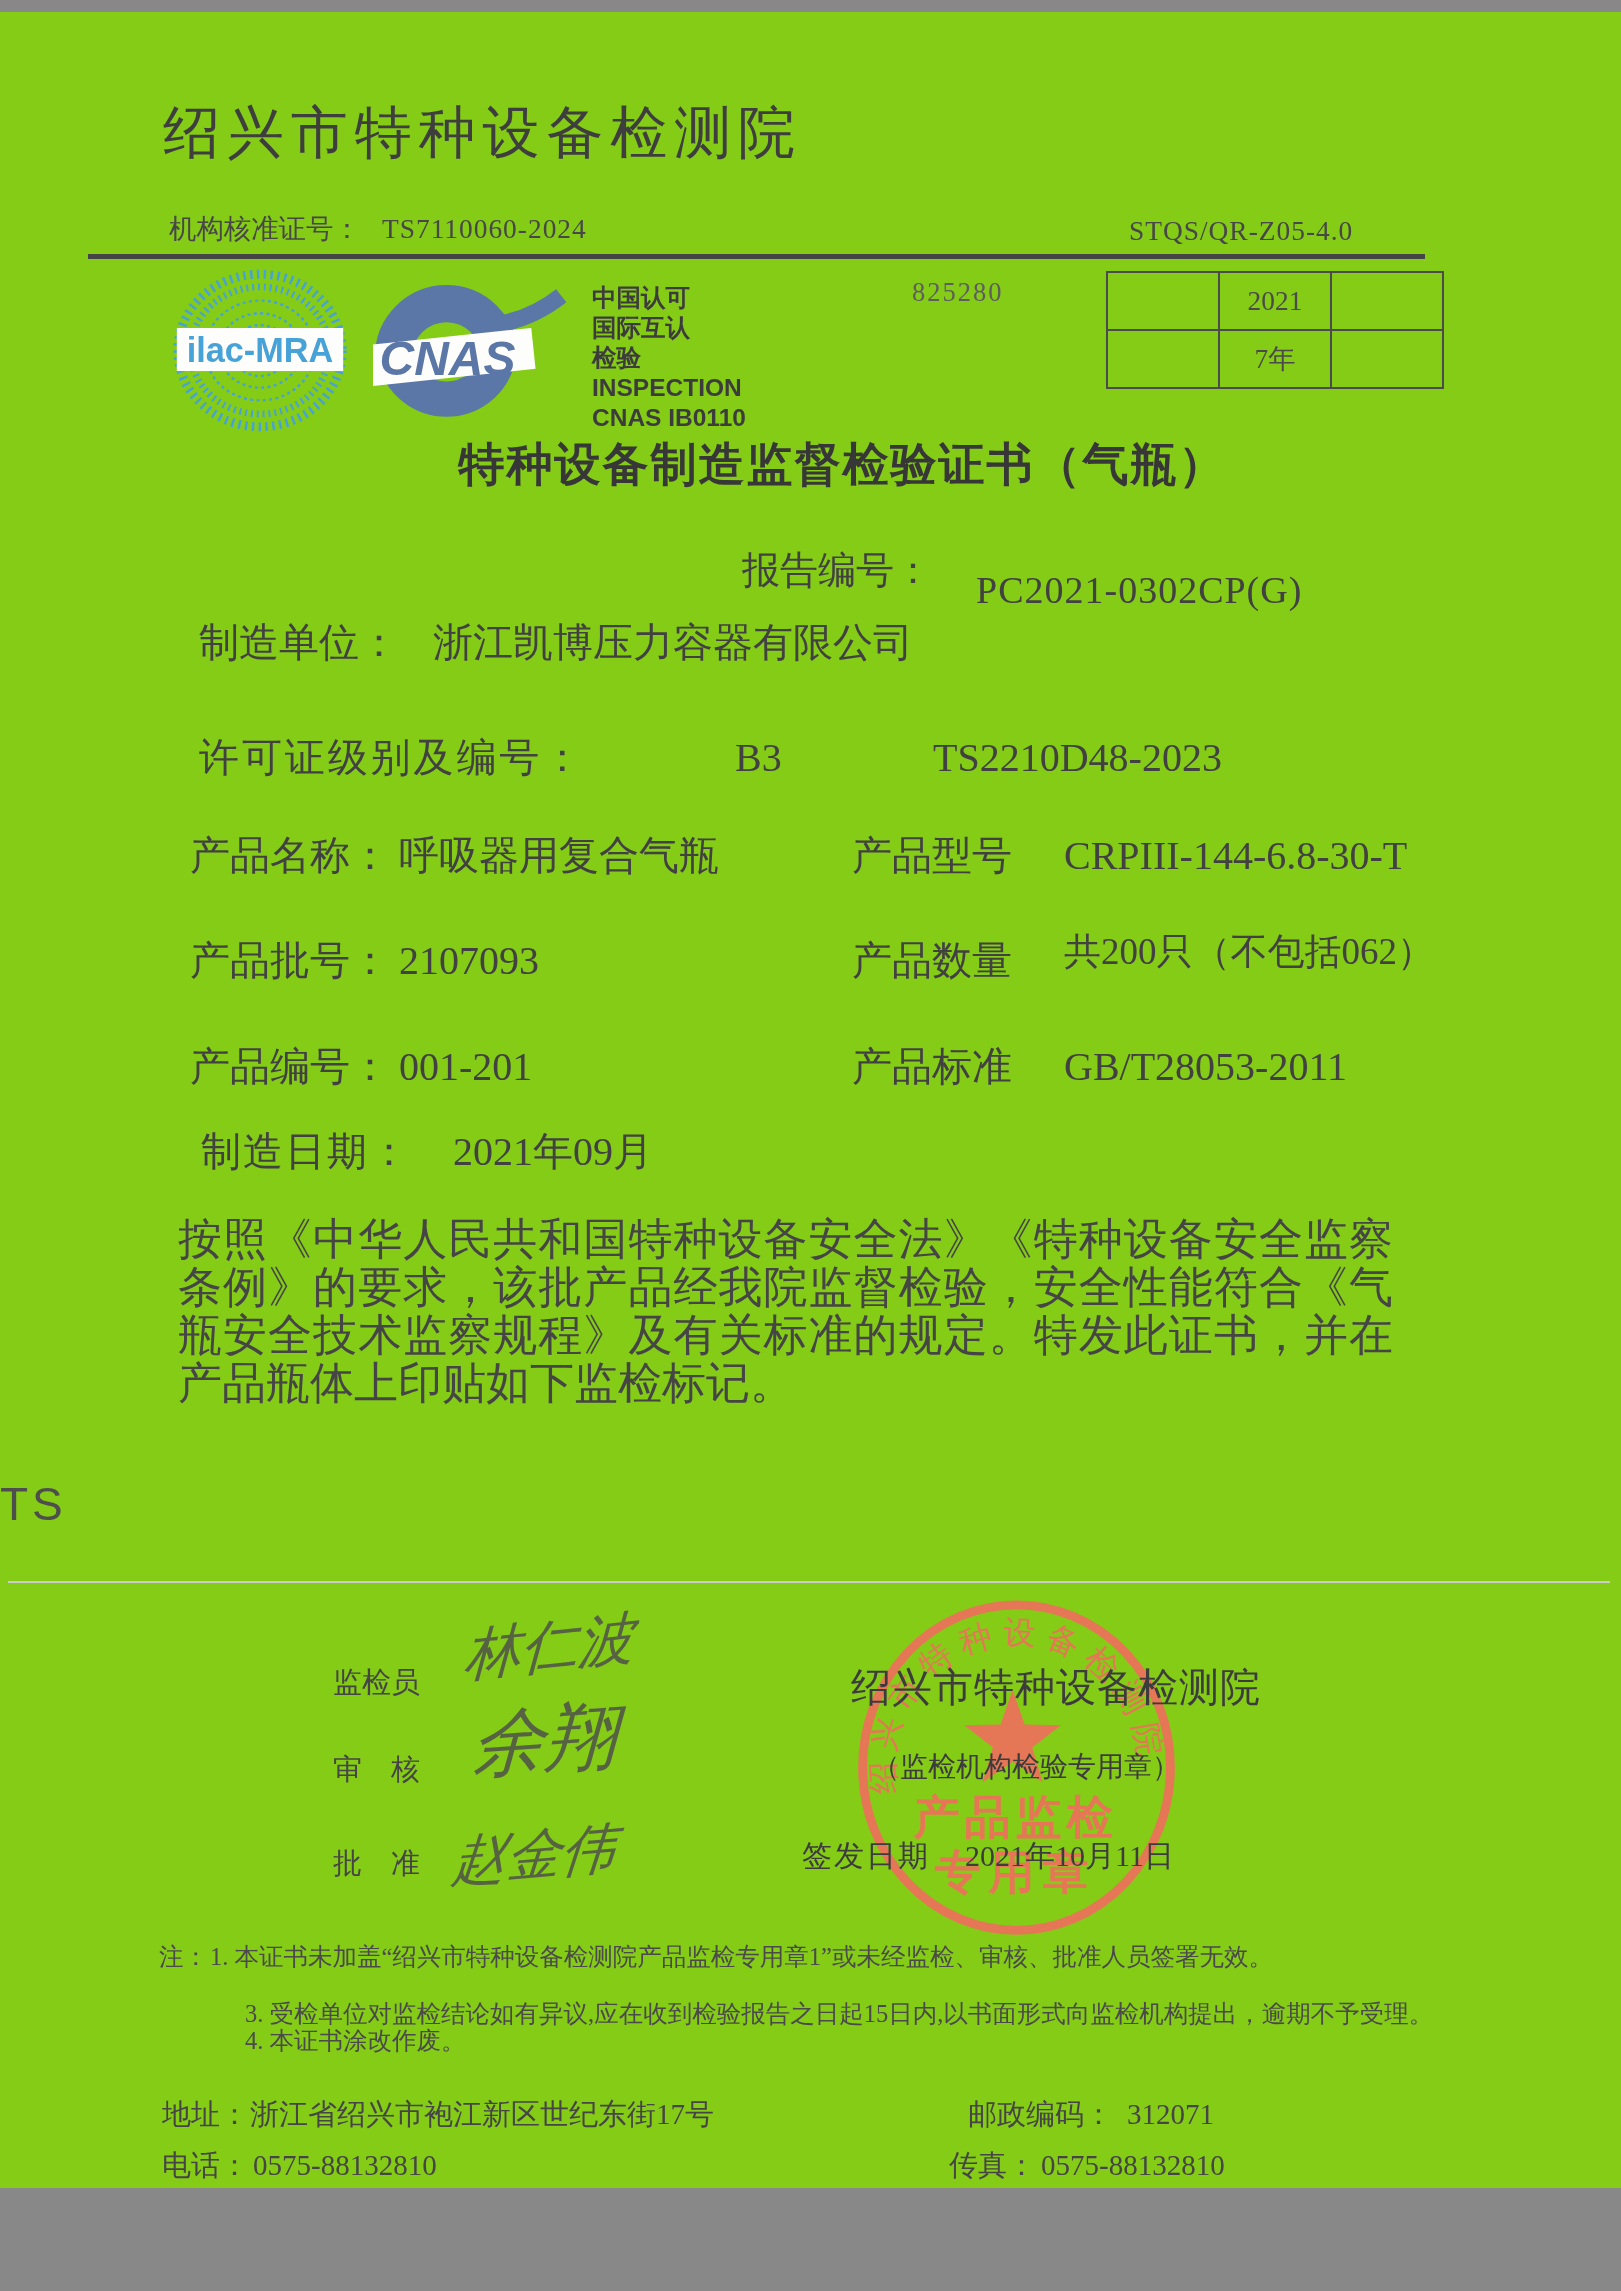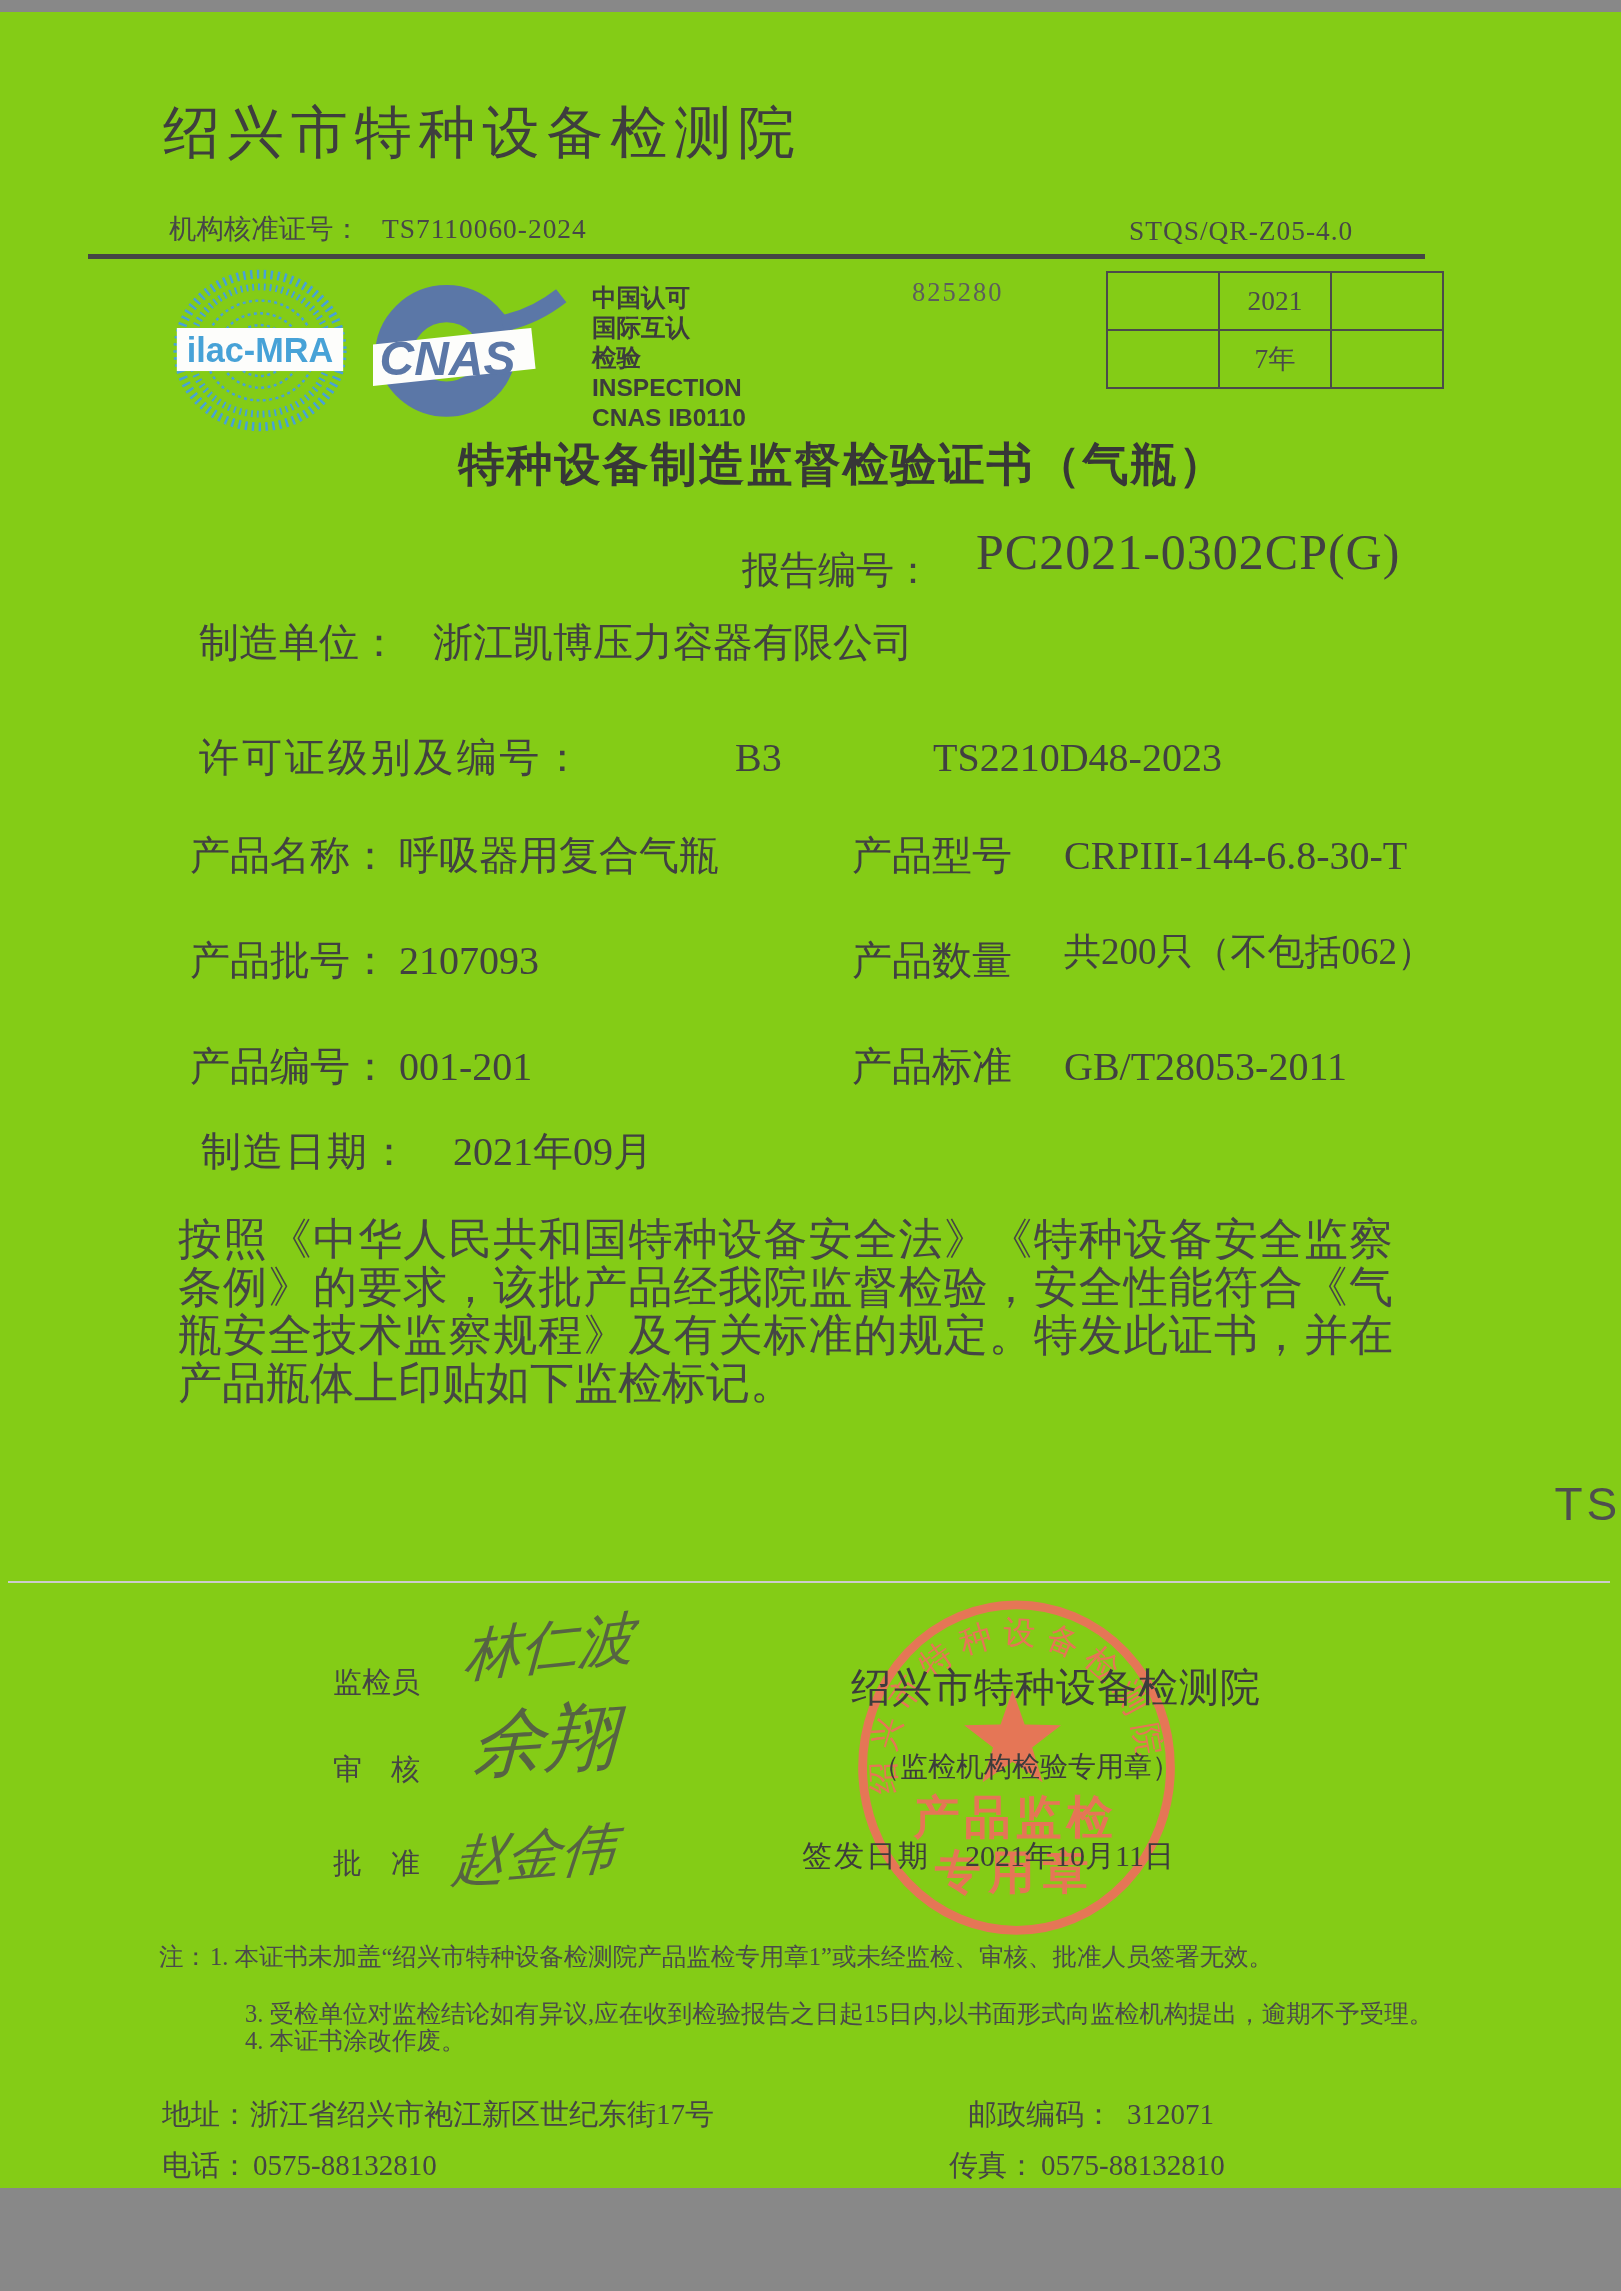--- a/index.html
+++ b/index.html
@@ -18,21 +18,21 @@
   table.yeartbl{position:absolute;left:1106px;top:259px;border-collapse:collapse;}
   table.yeartbl td{
     border:2.5px solid #4b4b4b;width:110px;height:56px;text-align:center;
     font-size:27.4px;color:#4a4a4a;padding:0;
   }
   .cert-title{width:100%;text-align:center;top:427px;font-size:46px;font-weight:bold;letter-spacing:2px;color:#373737;}
   .row{font-size:40px;color:#414141;}
   .qty-wrap{position:absolute;left:1064px;top:904px;width:390px;font-size:37px;line-height:72px;color:#414141;white-space:normal;}
   .statement{position:absolute;left:178px;top:1204px;width:1215px;font-size:44px;line-height:48px;
     color:#454545;text-align:justify;white-space:normal;}
-  .ts-mark{width:100%;text-align:right;top:1466px;font-size:46px;letter-spacing:3.9px;color:#4e4e4e;
+  .ts-mark{width:100%;text-align:left;top:1466px;font-size:46px;letter-spacing:3.9px;color:#4e4e4e;
     font-family:"Liberation Sans","DejaVu Sans",sans-serif;font-weight:500;}
   .sig-label{font-size:29px;color:#454545;}
   .sig-name{font-style:italic;opacity:.82;color:#4d4d4d;transform-origin:left bottom;}
   .stamp-black{color:#3c3c3c;}
   .note{font-size:24.5px;color:#4a4a4a;}
   .foot{font-size:29px;color:#454545;}
   .pageinfo{font-size:24.5px;color:#4c4c4c;letter-spacing:1px;}
 </style>
 </head>
 <body>
@@ -87,21 +87,21 @@
       <td></td>
       <td>7年</td>
       <td></td>
     </tr>
   </tbody>
     </table>
 
   <div class="t cert-title" style="left:0;padding-left:32px;">特种设备制造监督检验证书（气瓶）</div>
 
   <span class="t row" style="left:742px;top:537px;font-size:38px;">报告编号：</span>
-  <span class="t row" style="left:976px;top:512px;font-size:50px;letter-spacing:1px;">PC2021-0302CP(G)</span>
+  <span class="t row" style="left:976px;top:557px;font-size:38px;letter-spacing:1px;">PC2021-0302CP(G)</span>
 
   <span class="t row" style="left:199px;top:608px;">制造单位：</span>
   <span class="t row" style="left:433px;top:608px;">浙江凯博压力容器有限公司</span>
 
   <span class="t row" style="left:199px;top:723px;letter-spacing:2.9px;">许可证级别及编号：</span>
   <span class="t row" style="left:735px;top:723px;">B3</span>
   <span class="t row" style="left:933px;top:723px;">TS2210D48-2023</span>
 
   <span class="t row" style="left:190px;top:821px;">产品名称：</span>
   <span class="t row" style="left:399px;top:821px;">呼吸器用复合气瓶</span>

